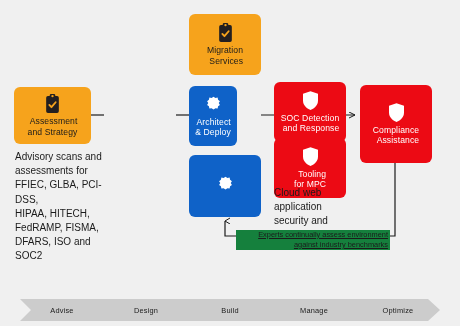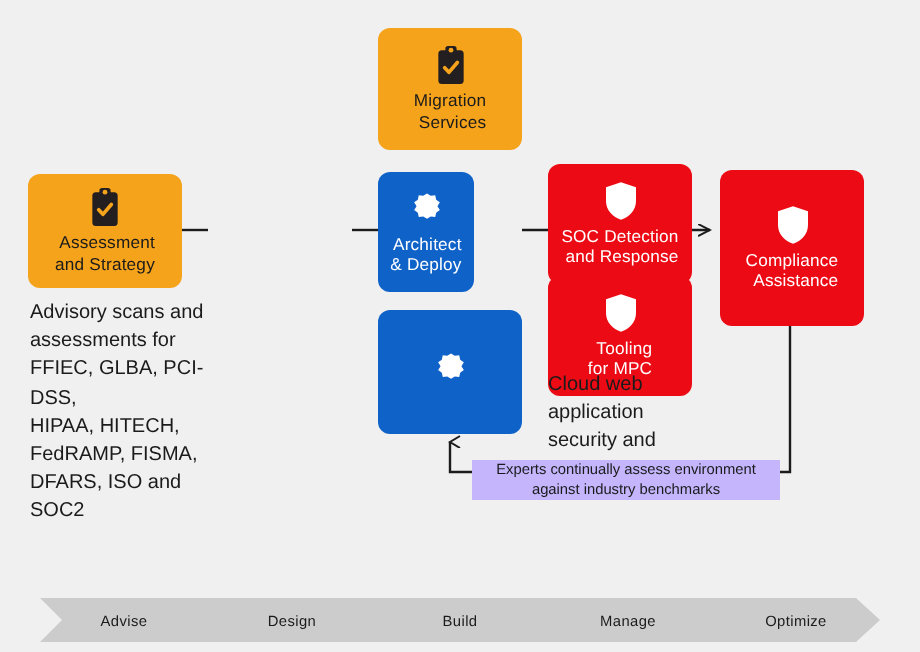--- a/index.html
+++ b/index.html
@@ -67,25 +67,26 @@
     z-index: 2;
     pointer-events: none;
   }
 
   
   .loop-label {
     position: absolute;
     font-size: 7.4px;
     line-height: 1.35;
     color: #1b1b1b;
-    text-align: center;
+    text-align: right;
     white-space: pre-line;
     z-index: 5;
-    background: #c4b5fd;
+    background: #15803d;
     padding: 0 2px;
+    text-decoration: underline;
   }
 
   
   .banner {
     position: absolute;
     left: 20px;
     top: 258px;
     width: 420px;
     height: 22px;
     z-index: 3;

